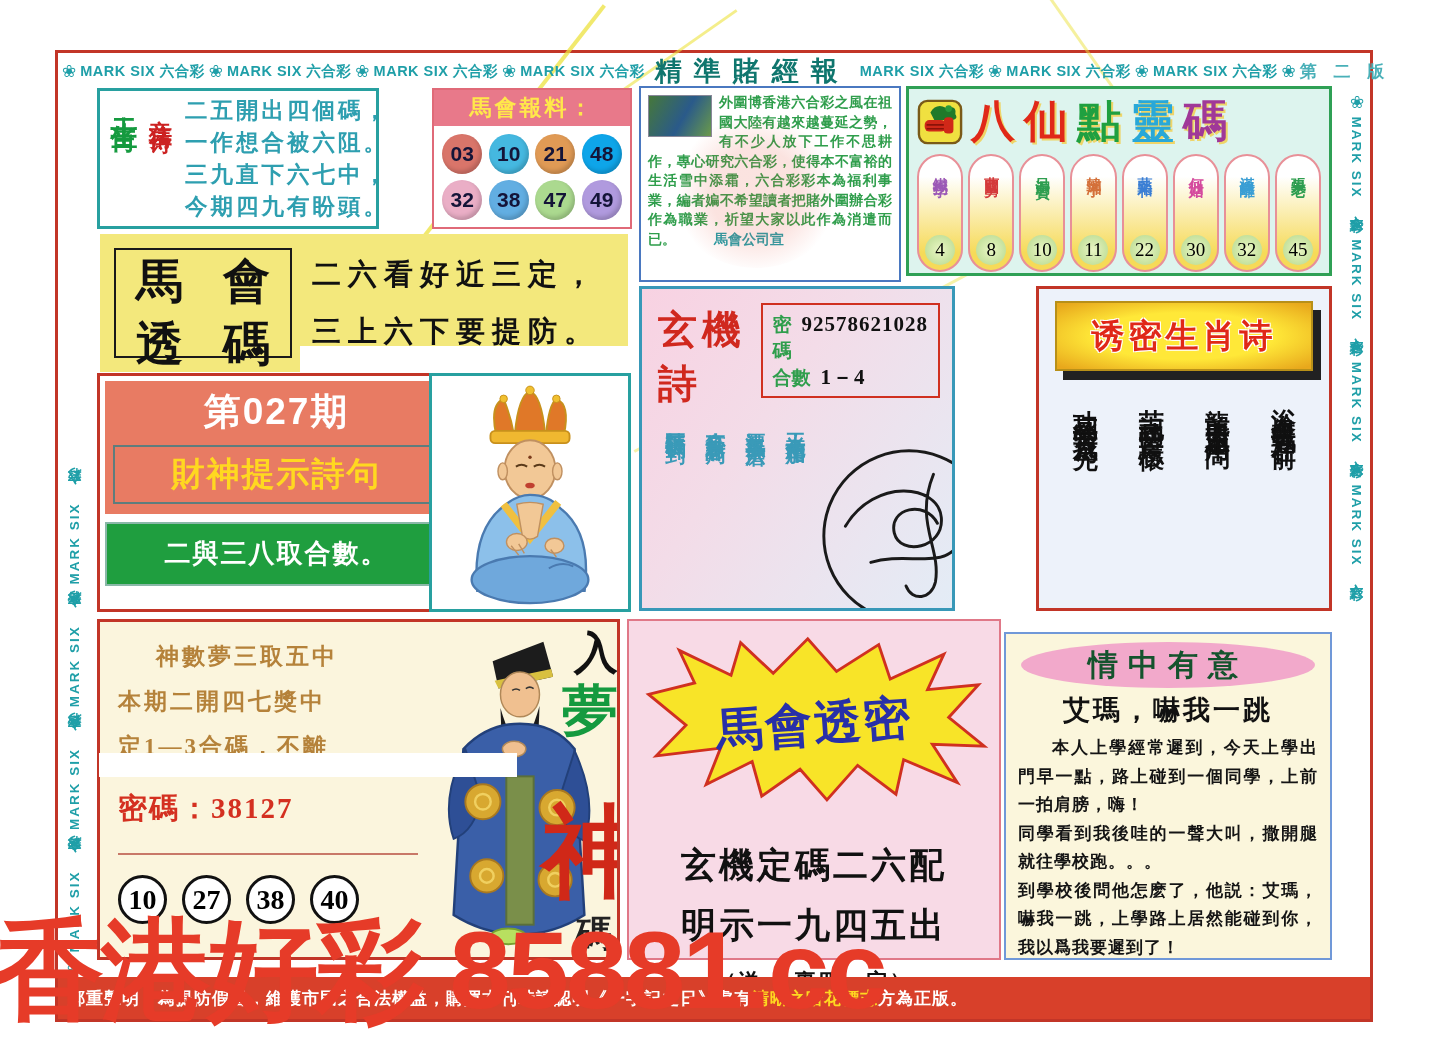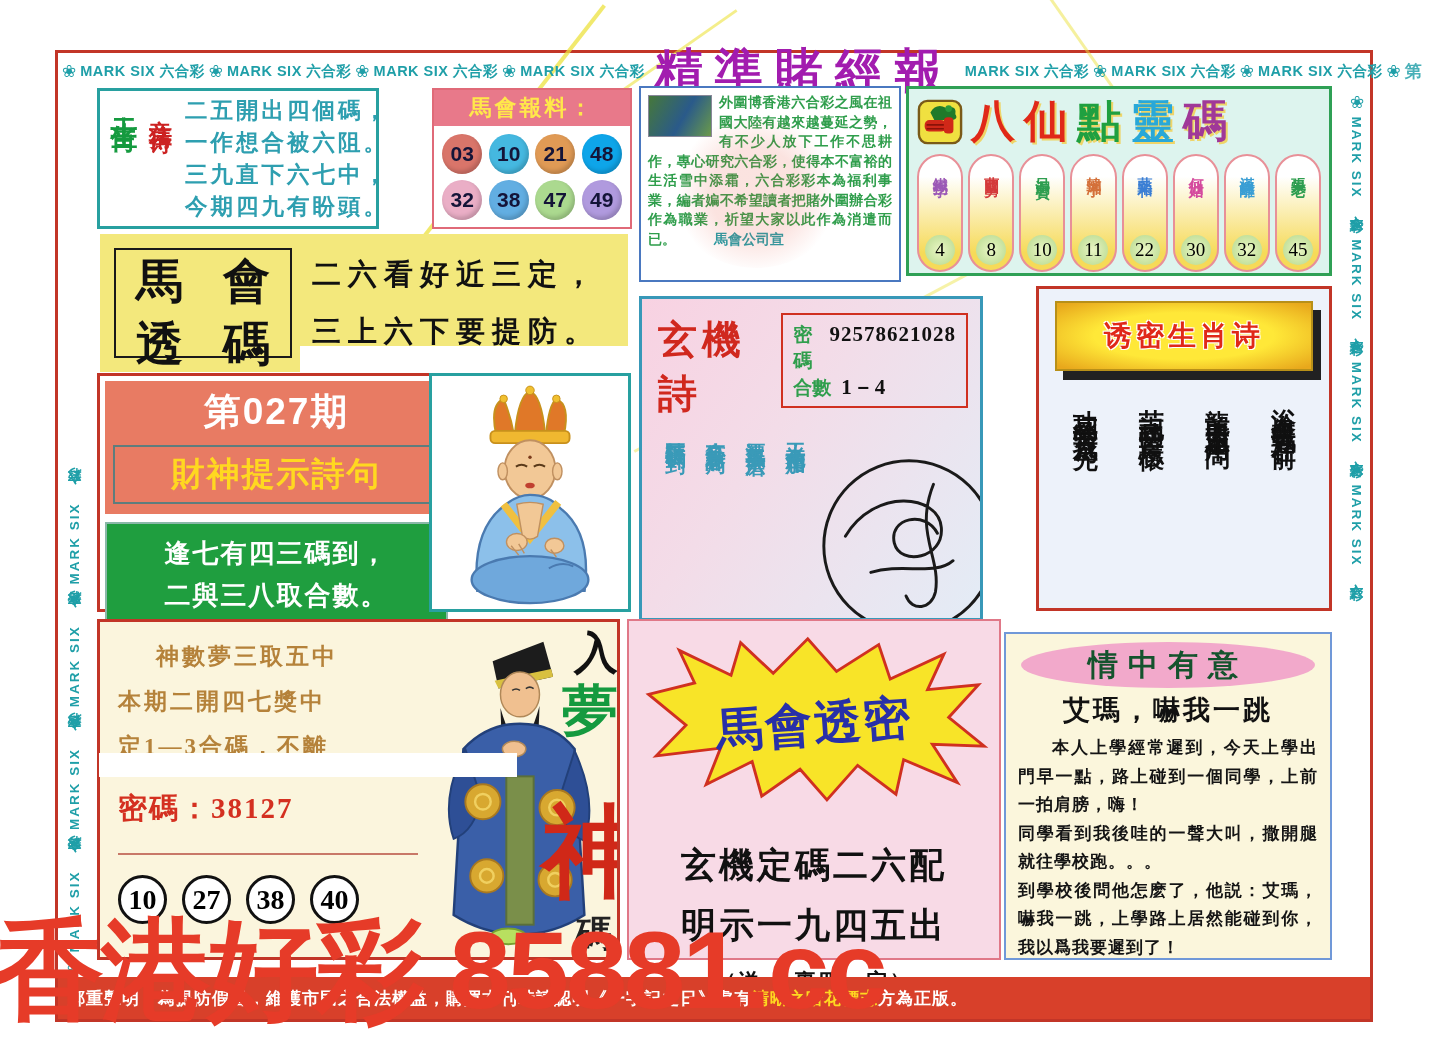--- a/index.html
+++ b/index.html
@@ -17,21 +17,21 @@
   .streak2 { left:600px; top:-60px; width:3px; height:330px; transform:rotate(55deg); opacity:.6; }
   .streak3 { left:1120px; top:-40px; width:3px; height:280px; transform:rotate(-35deg); opacity:.5; }
   .streak4 { left:880px; top:40px; width:3px; height:560px; transform:rotate(62deg); opacity:.45; }
 
   
   .frame { left:55px; top:50px; width:1318px; height:972px; border:3px solid #c23527; z-index:0; }
   .masthead { left:62px; top:54px; width:1304px; height:34px; display:flex; align-items:center; justify-content:space-between; z-index:2; }
   .mast-group { display:flex; align-items:center; gap:4px; white-space:nowrap; }
   .unit { color:#1f9fa8; font-size:14.5px; font-weight:bold; letter-spacing:.5px; }
   .flower { color:#1f9fa8; font-size:17px; font-weight:bold; }
-  .mast-title { color:#a21caf; font-size:48px; font-weight:bold; letter-spacing:12px; white-space:nowrap; margin:0 10px; }
+  .mast-title { color:#0f766e; font-size:27px; font-weight:bold; letter-spacing:12px; white-space:nowrap; margin:0 10px; }
   .edition { color:#49b0b8; font-size:17px; font-weight:bold; letter-spacing:6px; }
   .rail { width:34px; height:885px; top:92px; writing-mode:vertical-rl; text-orientation:mixed;
           display:flex; align-items:center; z-index:2; line-height:34px; white-space:nowrap; }
   .rail .unit { font-size:13.5px; letter-spacing:2px; }
   .rail-left  { left:58px; transform:rotate(180deg); }
   .rail-right { left:1339px; }
 
   
   .panel-zodiac { left:97px; top:88px; width:282px; height:141px; border:3px solid #28a0a0; background:#fff;
                   display:flex; align-items:center; padding:4px 6px; z-index:3; }
@@ -87,40 +87,40 @@
   .cs-sub { color:#ffd820; font-size:33px; font-weight:bold; text-align:center; letter-spacing:2px; }
   .cs-green { border:2px solid #8ab8a8; background:#1f9e3f; margin-top:8px; padding:9px 2px; }
   .cs-green div { color:#fff; font-size:26px; font-weight:bold; text-align:center; line-height:42px;
                   letter-spacing:2px; font-family:"Liberation Serif",serif; }
 
   
   .panel-buddha { left:429px; top:373px; width:202px; height:239px; border:3px solid #28a0a0; background:#fff; z-index:3;
                   display:flex; align-items:center; justify-content:center; }
 
   
-  .panel-xuanji { left:639px; top:296px; width:344px; height:325px; border:3px solid #3898b8; z-index:3;
+  .panel-xuanji { left:639px; top:286px; width:316px; height:325px; border:3px solid #3898b8; z-index:3;
                   background:linear-gradient(125deg,#f8d2e2 0%,#f3dce8 40%,#e3ecf6 100%); overflow:hidden; }
   .xj-top { display:flex; justify-content:space-between; align-items:flex-start; padding:14px 12px 0 16px; }
   .xj-title { color:#d0281e; font-size:39px; font-weight:bold; letter-spacing:5px; }
   .mima-box { border:2px solid #d03020; padding:6px 10px 5px; }
   .mima-row { display:flex; gap:10px; align-items:baseline; line-height:26px; }
   .mima-label { color:#2f9e4c; font-size:19px; font-weight:bold; }
   .mima-val { color:#111; font-size:21px; font-weight:bold; font-family:"Liberation Serif",serif; letter-spacing:1px; }
   .xj-mid { display:flex; padding:6px 10px 0 14px; }
   .xj-poem { writing-mode:vertical-rl; height:238px; font-size:20px; font-weight:bold; color:#3a9ab8;
              line-height:40px; letter-spacing:2px; }
   .xj-scribble { flex:1; display:flex; align-items:center; justify-content:center; }
 
   
   .panel-shengxiao { left:1036px; top:286px; width:296px; height:325px; border:3px solid #c23527; background:#edf2fa; z-index:3; }
   .sx-banner { margin:12px auto 4px; width:258px; height:70px;
                background:radial-gradient(ellipse at center,#ffe838 50%,#e8a81c 95%);
                border:2px solid #b89018; box-shadow:8px 9px 0 rgba(15,15,15,.92);
                display:flex; align-items:center; justify-content:center; }
-  .sx-title { color:#e02818; font-size:28px; font-weight:bold; letter-spacing:4px;
+  .sx-title { color:#e02818; font-size:33px; font-weight:bold; letter-spacing:4px;
               text-shadow:1px 1px 0 #fff,-1px -1px 0 #fff,1px -1px 0 #fff,-1px 1px 0 #fff; }
   .sx-poem-wrap { display:flex; justify-content:center; }
   .sx-poem { writing-mode:vertical-rl; height:230px; margin-top:14px; font-size:25px; font-weight:bold; color:#101010;
              line-height:66px; letter-spacing:6px; font-family:"Liberation Serif",serif; }
 
   
   .panel-rumeng { left:97px; top:619px; width:523px; height:341px; border:3px solid #c23527; background:#fbf5dd; z-index:3; overflow:hidden; }
   .rm-left { position:absolute; left:18px; top:12px; width:330px; }
   .rm-line { color:#b5823a; font-size:23px; font-weight:bold; font-family:"Liberation Serif",serif;
              line-height:45px; letter-spacing:3px; white-space:nowrap; }
@@ -332,21 +332,20 @@
   </div>
 
   <div class="abs panel-caishen">
     <div class="cs-salmon">
       <div class="cs-issue">第027期</div>
       <div class="cs-sub-box">
         <div class="cs-sub">財神提示詩句</div>
       </div>
     </div>
     <div class="cs-green">
-      <div>逢七有四三碼到，</div>
       <div>二與三八取合數。</div>
     </div>
   </div>
 
   <div class="abs panel-buddha">
     <svg width="190" height="226" viewBox="0 0 200 240">
       <path d="M64,58 Q57,26 72,20 Q80,40 83,58 Z" fill="#e07828" stroke="#c8901c" stroke-width="2"></path>
       <path d="M84,56 Q88,16 100,12 Q112,16 116,56 Z" fill="#e07828" stroke="#c8901c" stroke-width="2"></path>
       <path d="M117,58 Q120,26 128,20 Q143,26 136,58 Z" fill="#e07828" stroke="#c8901c" stroke-width="2"></path>
       <circle cx="72" cy="20" r="4" fill="#f0c030" stroke="#c8901c"></circle>

